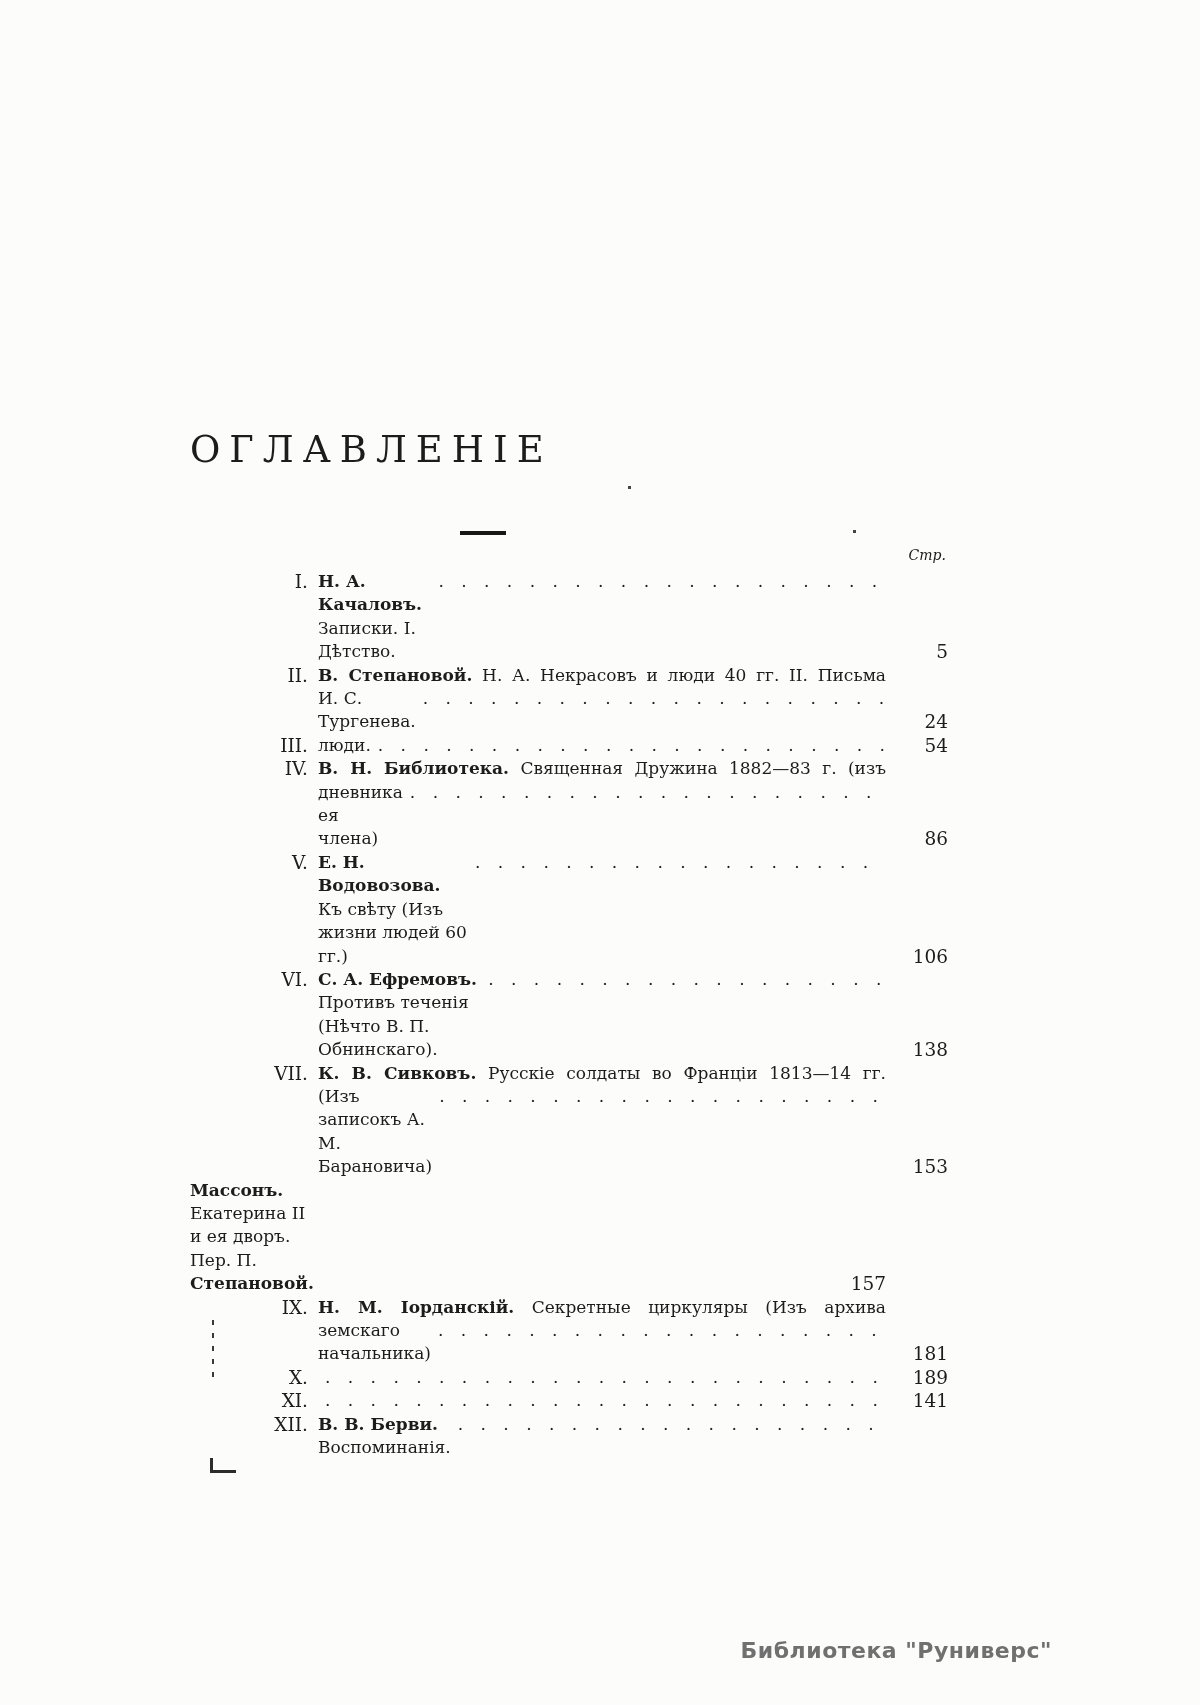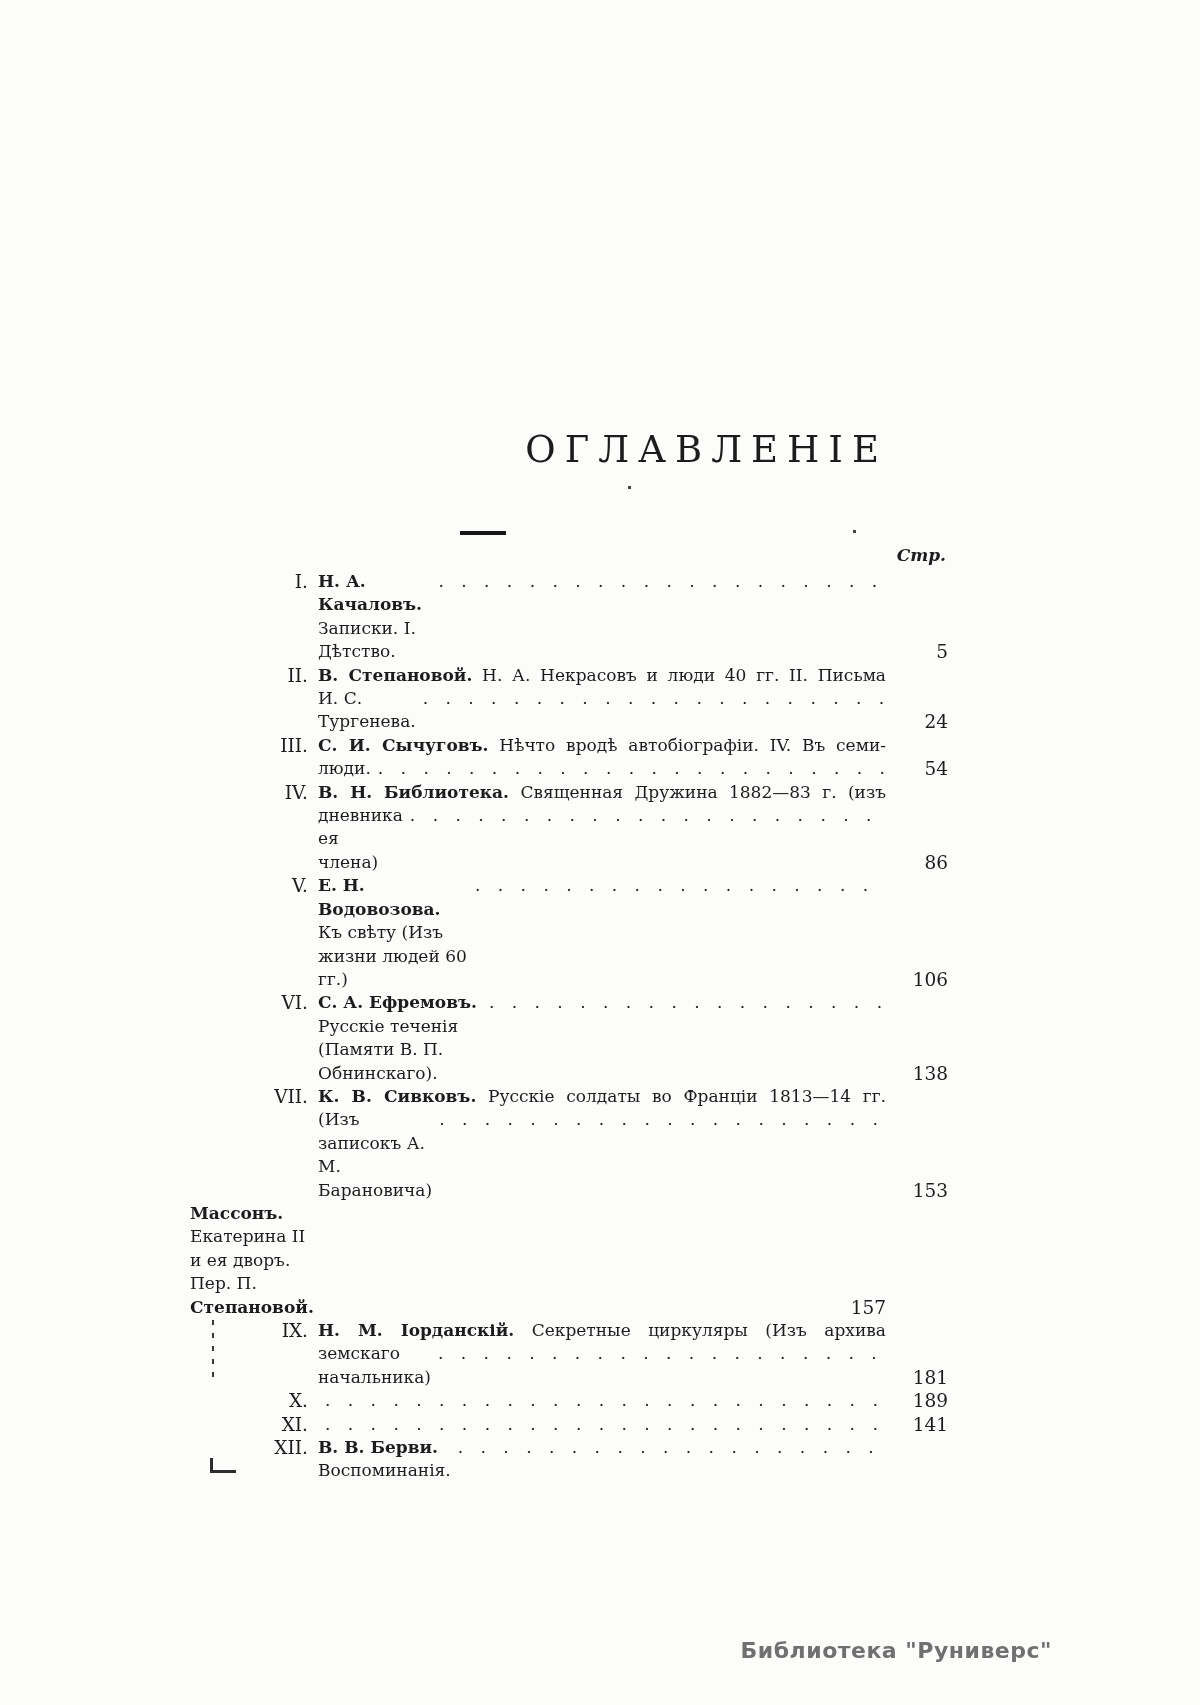--- a/index.html
+++ b/index.html
@@ -18,38 +18,37 @@
   .toc {
     position: absolute;
     left: 190px;
     top: 428px;
     width: 758px;
   }
   .title {
     font-size: 37px;
     font-weight: 400;
     letter-spacing: 9px;
-    text-align: right;
+    text-align: left;
     margin: 0 60px 0 0;
     white-space: nowrap;
   }
   .divider {
     width: 46px;
     height: 4px;
     background: #171717;
     margin: 60px 0 0 270px;
   }
   .col-header {
     text-align: right;
     font-style: italic;
-    font-size: 17px;
+    font-size: 14px;
     line-height: 20px;
     margin-top: 10px;
     padding-right: 2px;
-    font-weight: bold;
   }
   .entries {
     margin-top: 5px;
   }
   .entry {
     display: grid;
     grid-template-columns: 122px 568px 56px;
     column-gap: 6px;
   }
   .num {
@@ -154,21 +153,20 @@
           <div class="line last">
             <span class="ltext"><span>И. С. Тургенева.</span></span>
             <span class="leader">. . . . . . . . . . . . . . . . . . . . . . . . . . . . . . . . . . . . . . . . . . . . . . . . . . . . . . . . . . . . </span>
           </div>
         </div>
         <div class="page">24</div>
       </div>
       <div class="entry">
         <div class="num">III.</div>
         <div class="body">
-          <div class="line just"><span class="ltext"><span class="b">С. И. Сычуговъ.</span><span> Нѣчто вродѣ автобіографіи. IV. Въ семи-</span></span></div>
           <div class="line last">
             <span class="ltext"><span>люди.</span></span>
             <span class="leader">. . . . . . . . . . . . . . . . . . . . . . . . . . . . . . . . . . . . . . . . . . . . . . . . . . . . . . . . . . . . </span>
           </div>
         </div>
         <div class="page">54</div>
       </div>
       <div class="entry">
         <div class="num">IV.</div>
         <div class="body">
@@ -187,21 +185,21 @@
             <span class="ltext"><span class="b">Е. Н. Водовозова.</span><span> Къ свѣту (Изъ жизни людей 60 гг.)</span></span>
             <span class="leader">. . . . . . . . . . . . . . . . . . . . . . . . . . . . . . . . . . . . . . . . . . . . . . . . . . . . . . . . . . . . </span>
           </div>
         </div>
         <div class="page">106</div>
       </div>
       <div class="entry">
         <div class="num">VI.</div>
         <div class="body">
           <div class="line last">
-            <span class="ltext"><span class="b">С. А. Ефремовъ.</span><span> Русскіе теченія (Памяти В. П. Обнинскаго).</span></span>
+            <span class="ltext"><span class="b">С. А. Ефремовъ.</span><span> Противъ теченія (Нѣчто В. П. Обнинскаго).</span></span>
             <span class="leader">. . . . . . . . . . . . . . . . . . . . . . . . . . . . . . . . . . . . . . . . . . . . . . . . . . . . . . . . . . . . </span>
           </div>
         </div>
         <div class="page">138</div>
       </div>
       <div class="entry">
         <div class="num">VII.</div>
         <div class="body">
           <div class="line just"><span class="ltext"><span class="b">К. В. Сивковъ.</span><span> Русскіе солдаты во Франціи 1813—14 гг.</span></span></div>
           <div class="line last">

